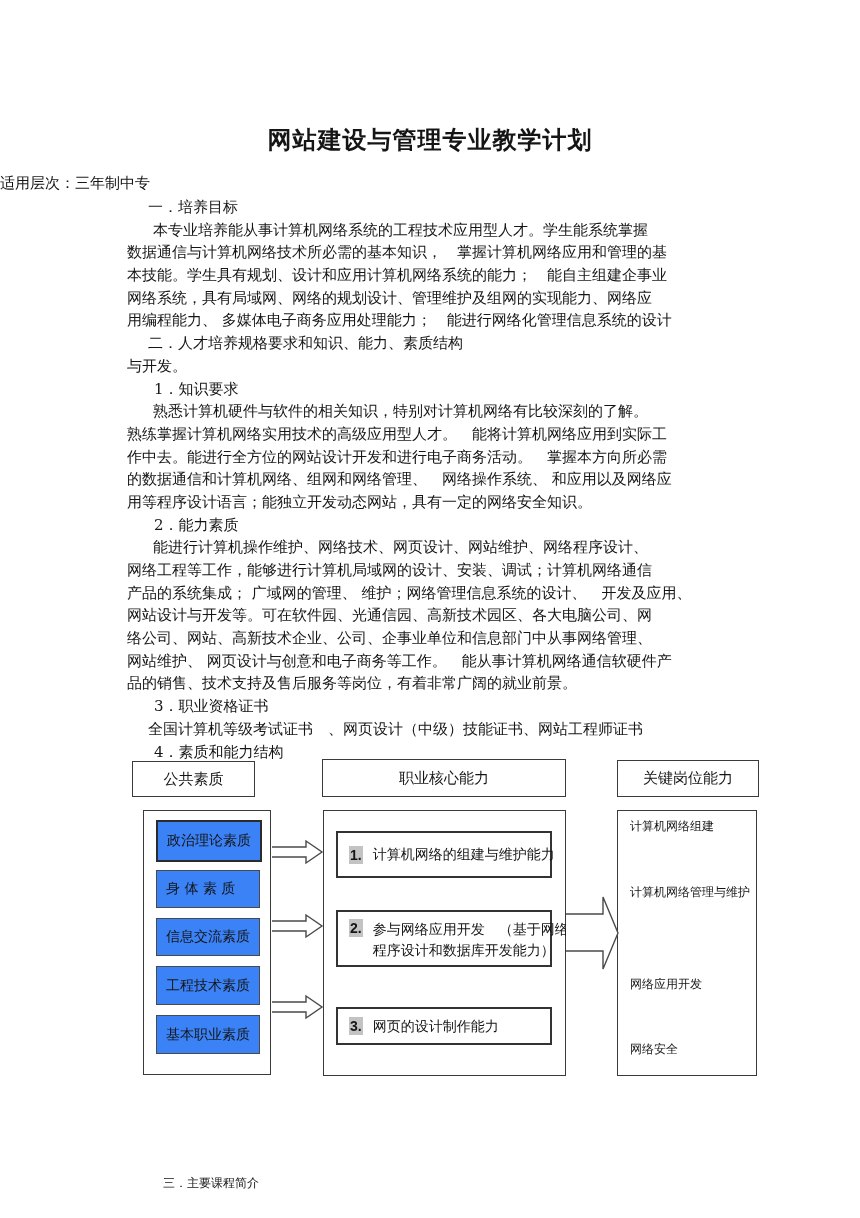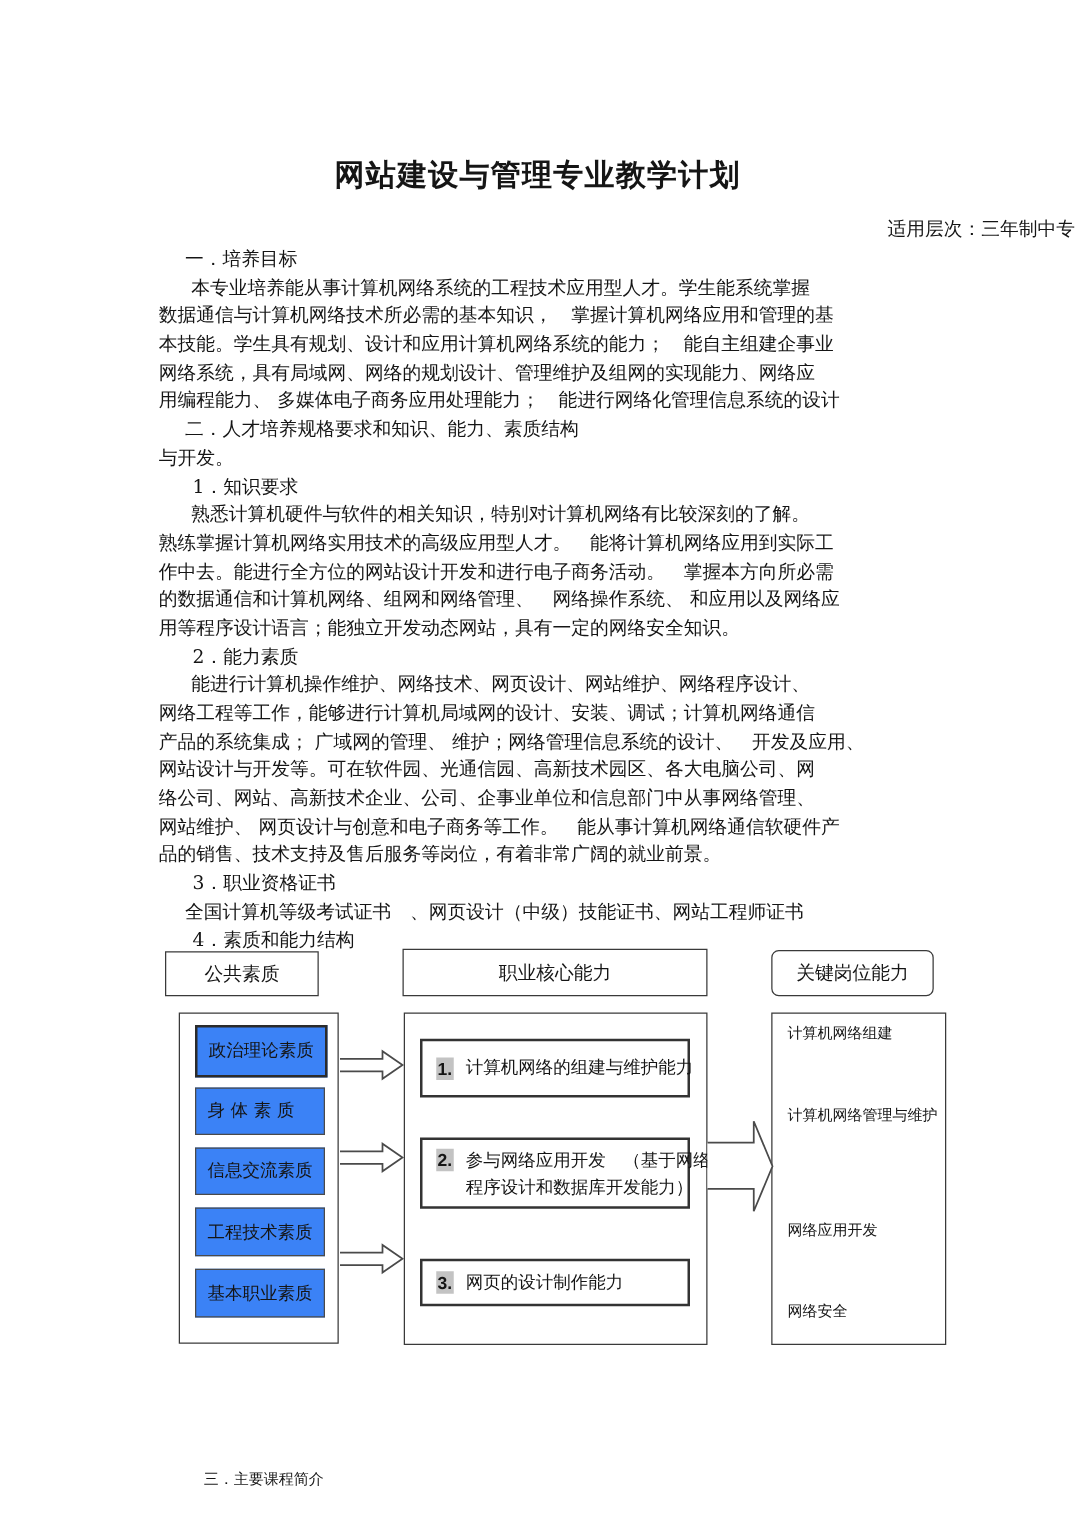--- a/index.html
+++ b/index.html
@@ -6,21 +6,21 @@
   .page{
     position:relative;width:860px;height:1218px;background:#fff;
     font-family:"DejaVu Serif","Liberation Serif",serif;
     color:#151515;overflow:hidden;margin:0 auto;
   }
   .doc-title{
     position:absolute;top:124px;left:0;width:860px;text-align:center;
     font-size:24px;line-height:32px;font-weight:600;letter-spacing:1px;white-space:nowrap;
   }
   .doc-subtitle{
-    position:absolute;top:173px;left:0;width:860px;text-align:right;
+    position:absolute;top:173px;left:0;width:860px;text-align:left;
     font-size:15px;line-height:20px;white-space:nowrap;
   }
   .textflow{
     position:absolute;left:127px;top:196px;width:620px;
     font-size:15px;line-height:22.7px;
   }
   .ln{white-space:nowrap;height:22.7px;}
   .ind-a{padding-left:21px;}   
   .ind-b{padding-left:27px;}   
   .ind-c{padding-left:26px;}   
@@ -28,21 +28,21 @@
   .closing{
     position:absolute;left:163px;top:1172px;font-size:12px;line-height:22.7px;white-space:nowrap;
   }
   
   .hdr{
     position:absolute;border:1px solid #3a3a3a;background:#fff;box-sizing:border-box;
     display:flex;align-items:center;justify-content:center;font-size:15px;white-space:nowrap;
   }
   #hdr-left{left:132px;top:761px;width:123px;height:36px;}
   #hdr-core{left:322px;top:759px;width:244px;height:38px;}
-  #hdr-key{left:617px;top:760px;width:130px;height:37px;border-radius:6px;}
+  #hdr-key{left:617px;top:760px;width:142px;height:37px;}
   .cont{position:absolute;border:1px solid #3a3a3a;background:#fff;box-sizing:border-box;}
   #box-left{left:143px;top:810px;width:128px;height:265px;}
   #box-core{left:323px;top:810px;width:243px;height:266px;}
   #box-key{left:617px;top:810px;width:140px;height:266px;}
   .qual{
     position:absolute;left:156px;width:104px;height:38px;border:1px solid #4a4a4a;background:#3b82f6;
     box-sizing:border-box;display:flex;align-items:center;padding-left:9px;font-size:14px;white-space:nowrap;
   }
   #qual-1{top:820px;height:42px;width:106px;border:2px solid #2b2b2b;}
   #qual-2{top:870px;}

